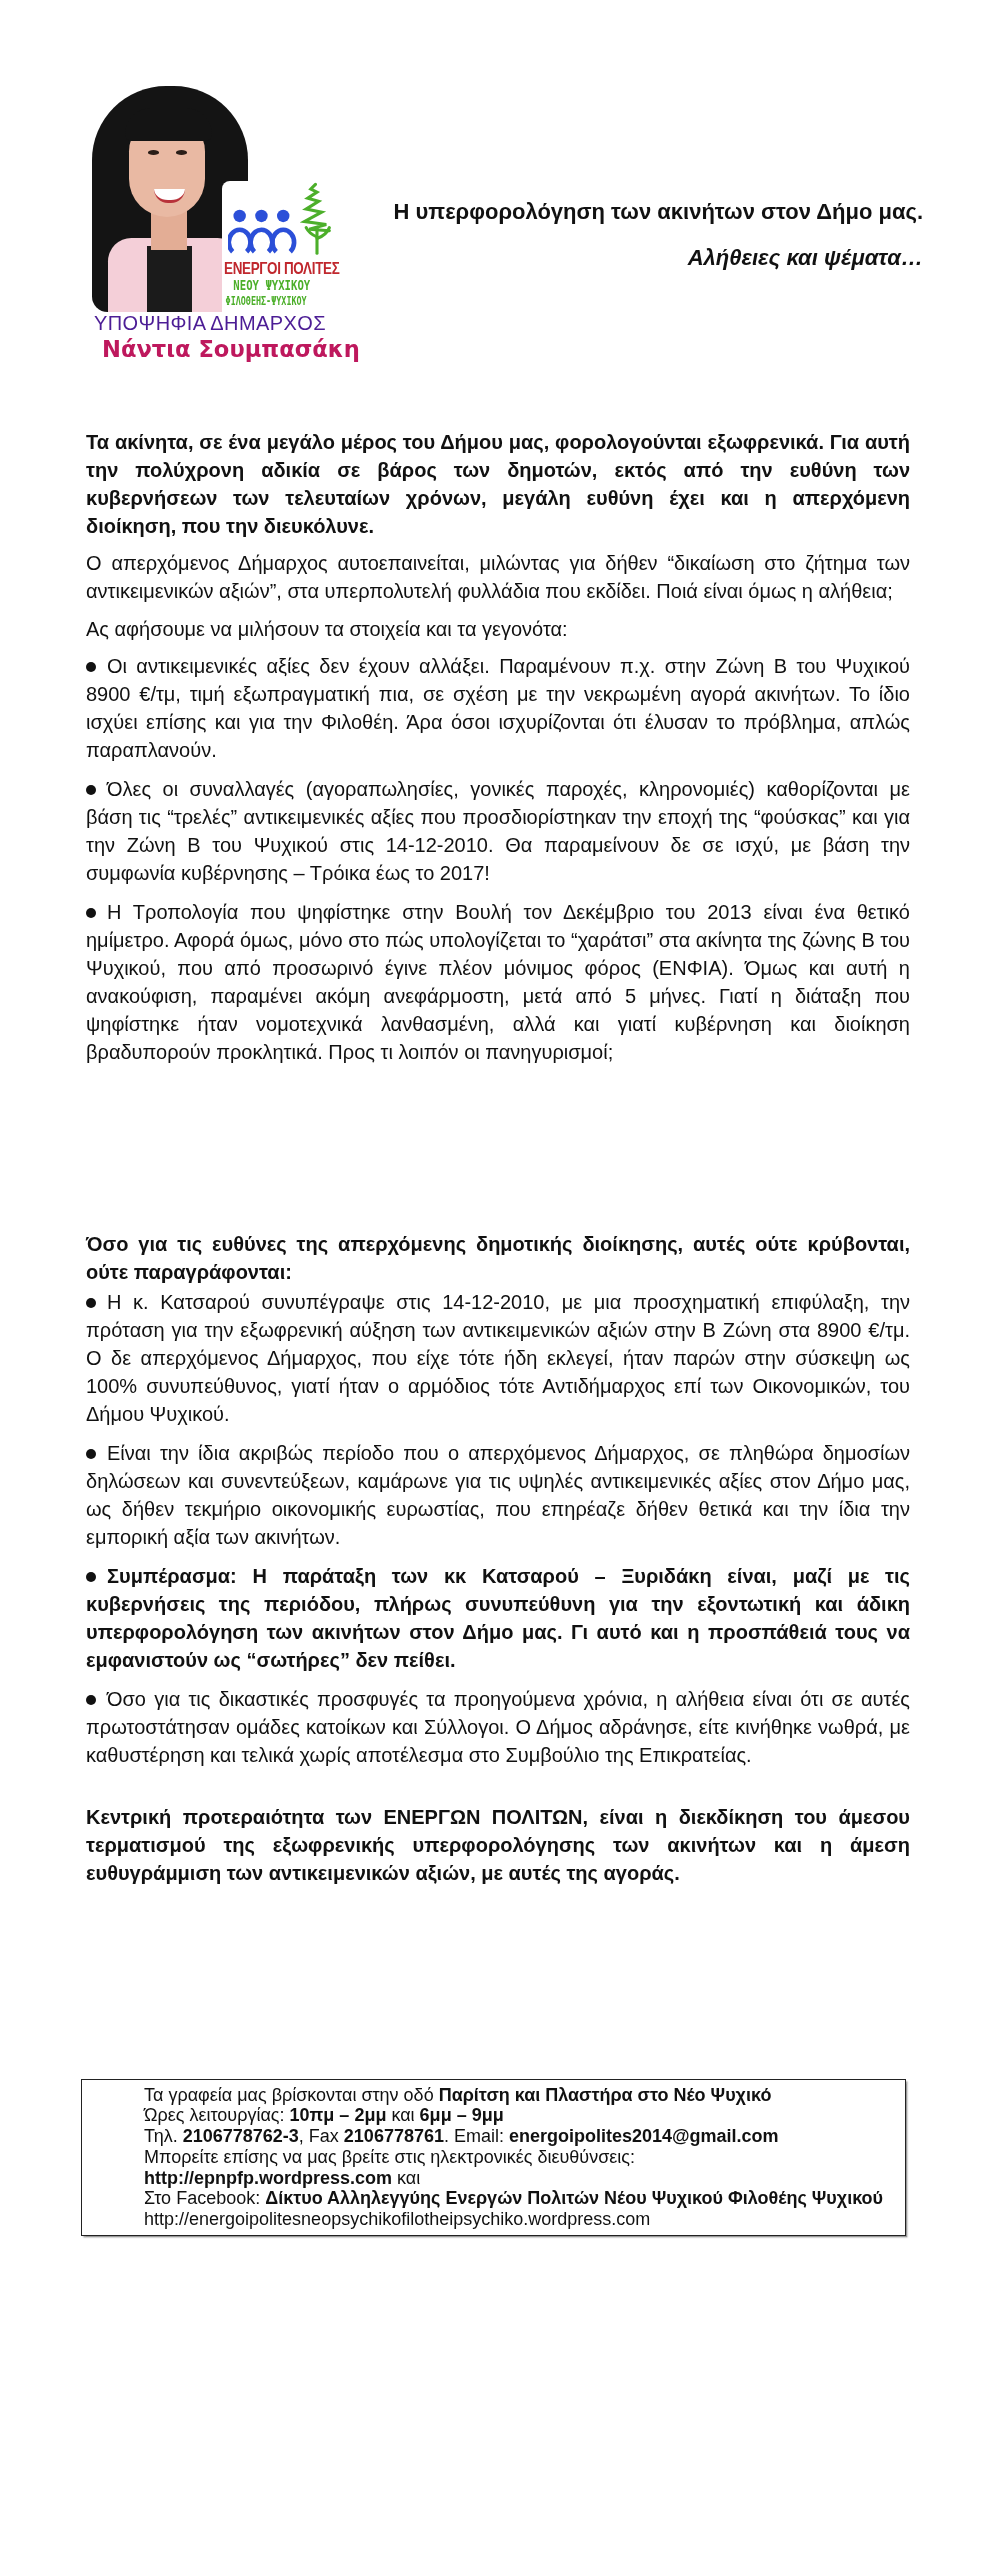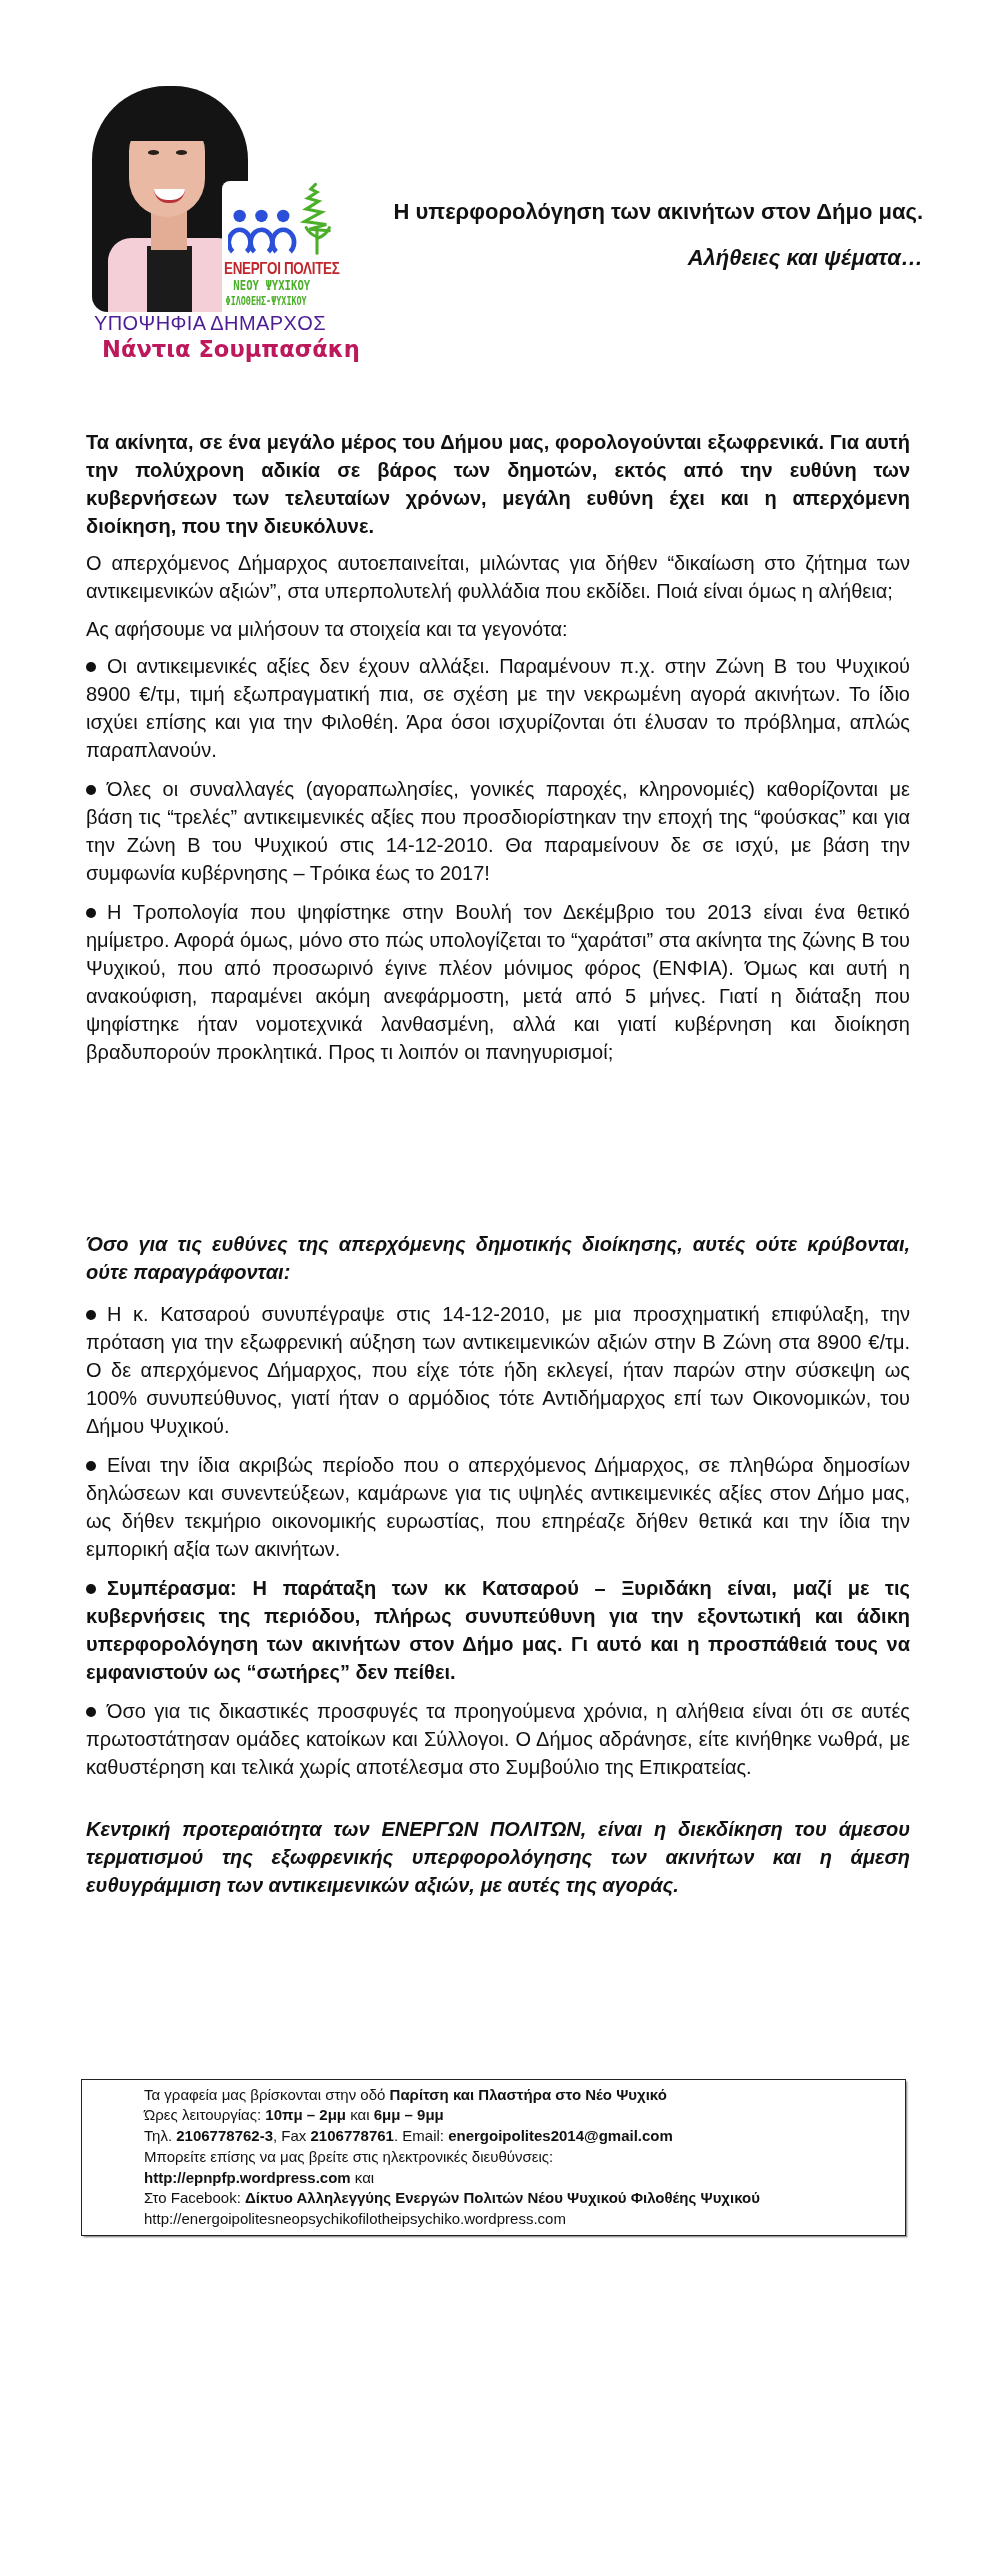--- a/index.html
+++ b/index.html
@@ -50,28 +50,28 @@
   
   .content { position: absolute; left: 86px; top: 428px; width: 824px; }
   p { margin: 0; text-align: justify; font-size: 20px; line-height: 28px; }
   .b { font-weight: bold; }
   .p-intro { margin-bottom: 9.4px; }
   .p-norm { margin-bottom: 9.4px; }
   .bul { position: relative; margin-bottom: 11px; }
   .bullet-dot { display: inline-block; width: 10px; height: 10px; border-radius: 50%; background: #111;
                 margin-right: 11px; vertical-align: 0.8px; }
   .gap { height: 139px; }
-  .p-section { margin-top: 14px; margin-bottom: 14px; font-style: italic; }
-  .p-priority { margin-top: 34px; font-style: italic; }
+  .p-section { margin-top: 14px; margin-bottom: 2px; }
+  .p-priority { margin-top: 34px; }
 
   
   .contact-box { position: absolute; left: 81px; top: 2079px; width: 823px; height: 155px;
                  border: 1.2px solid #222; box-shadow: 1.6px 1.6px 1.6px #999; background: #fff; }
   .contact-lines { position: absolute; left: 62px; top: 4.7px; }
-  .cl { font-size: 15px; line-height: 20.7px; white-space: nowrap; color: #111; }
+  .cl { font-size: 18px; line-height: 20.7px; white-space: nowrap; color: #111; }
 </style>
 </head>
 <body>
 
 <div class="header">
   <div class="portrait">
     <div class="hair"></div>
     <div class="top"></div>
     <div class="top-inner"></div>
     <div class="neck"></div>

